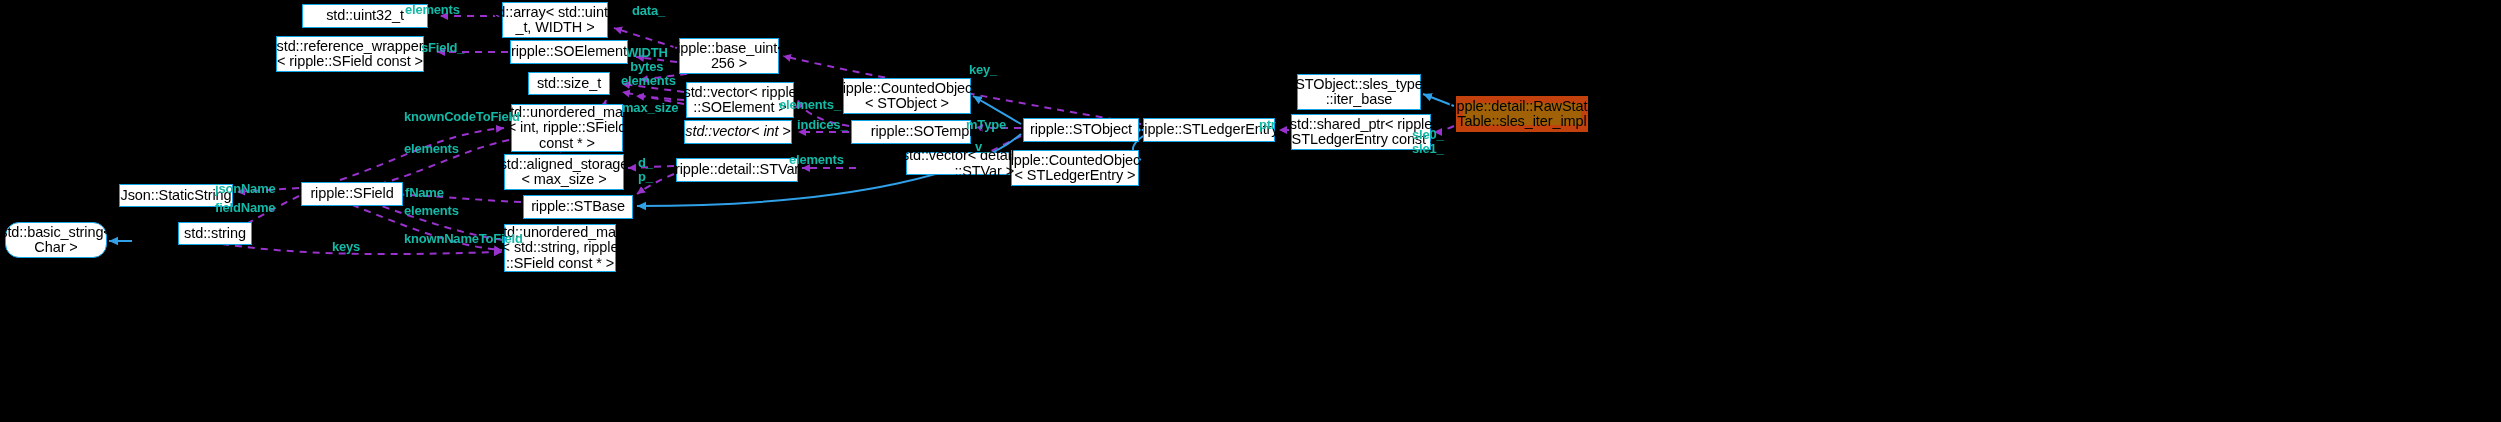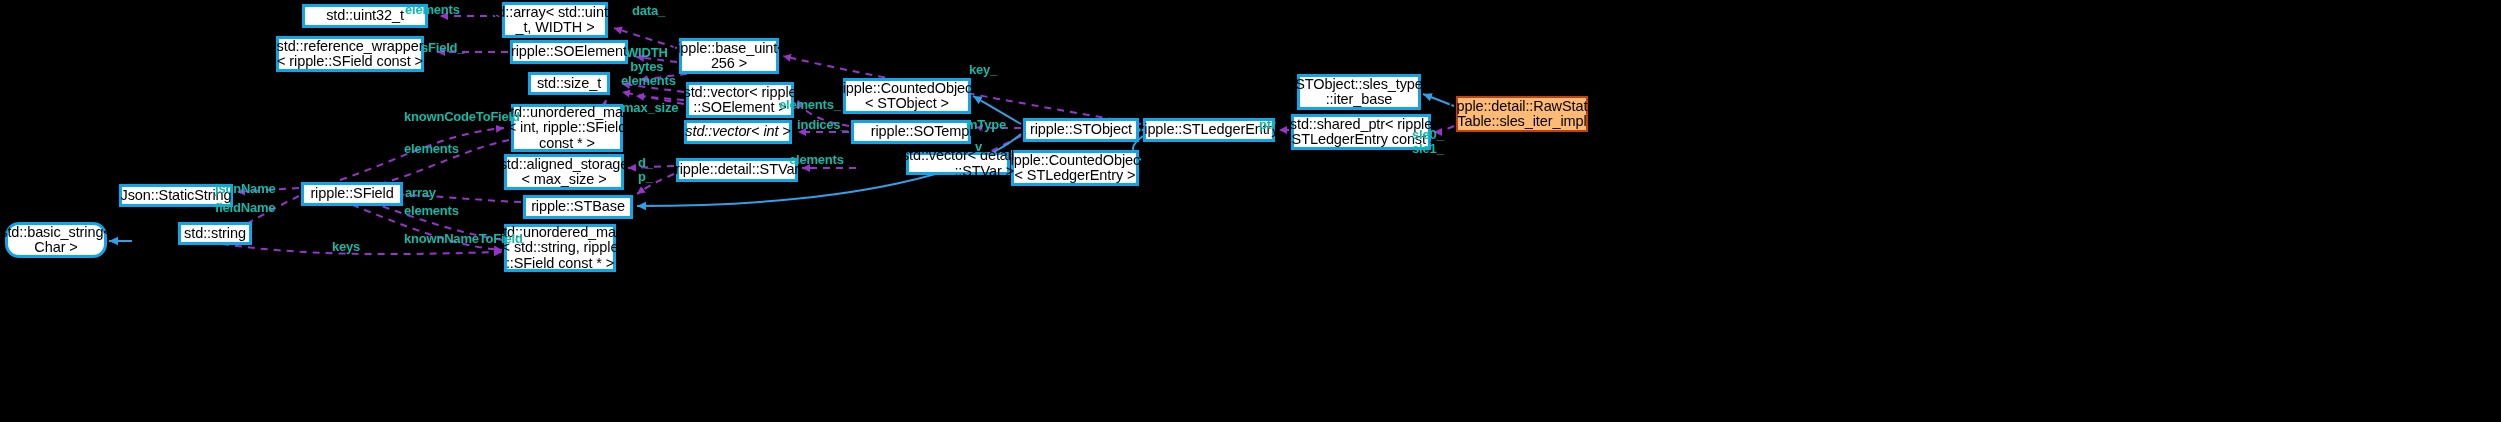--- a/index.html
+++ b/index.html
@@ -21,34 +21,34 @@
     left: 0;
     top: 0;
     width: 2501px;
     height: 422px;
     pointer-events: none;
   }
   .node {
     position: absolute;
     box-sizing: border-box;
     background: #ffffff;
-    border: 3px solid #0ea5e9;
+    border: 1px solid #0ea5e9;
     color: #000000;
     font-size: 14.5px;
     line-height: 15.5px;
     text-align: center;
     display: flex;
     align-items: center;
     justify-content: center;
     white-space: pre;
     letter-spacing: -0.1px;
   }
   .node.current {
-    background: #fdba74;
-    border: 2px solid #c2410c;
+    background: #a16207;
+    border: 7px solid #c2410c;
   }
   .edge-label {
     position: absolute;
     color: #14b8a6;
     font-size: 13px;
     font-weight: bold;
     line-height: 14px;
     white-space: pre;
     text-align: center;
     letter-spacing: -0.2px;
@@ -203,20 +203,20 @@
       <div class="edge-label" style="left: 966px; top: 118px;">mType</div>
       <div class="edge-label" style="left: 1259px; top: 118px;">ptr</div>
       <div class="edge-label" style="left: 1412px; top: 128px;">sle0_
 sle1_</div>
       <div class="edge-label" style="left: 404px; top: 142px;">elements</div>
       <div class="edge-label" style="left: 975px; top: 140px;">v_</div>
       <div class="edge-label" style="left: 789px; top: 153px;">elements</div>
       <div class="edge-label" style="left: 638px; top: 156px;">d_</div>
       <div class="edge-label" style="left: 638px; top: 170px;">p_</div>
       <div class="edge-label" style="left: 215px; top: 182px;">jsonName</div>
-      <div class="edge-label" style="left: 405px; top: 186px;">array</div>
+      <div class="edge-label" style="left: 405px; top: 186px;">fName</div>
       <div class="edge-label" style="left: 215px; top: 201px;">fieldName</div>
       <div class="edge-label" style="left: 404px; top: 204px;">elements</div>
       <div class="edge-label" style="left: 404px; top: 232px;">knownNameToField</div>
       <div class="edge-label" style="left: 332px; top: 240px;">keys</div>
     </div>
 
 </div>
 
 </body></html>

